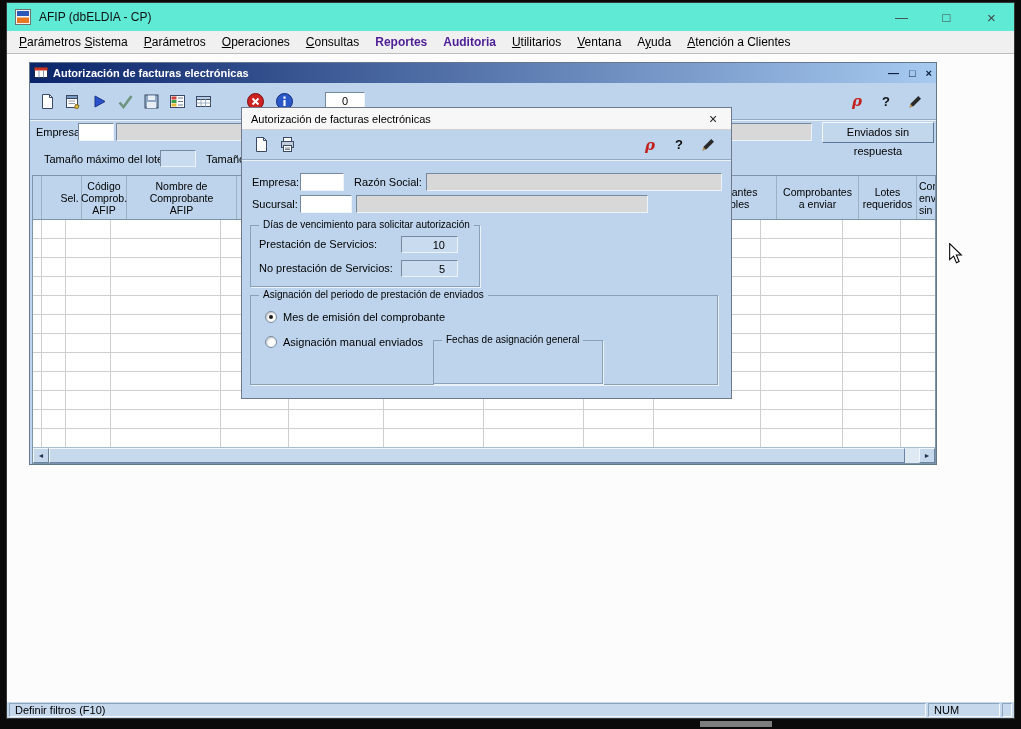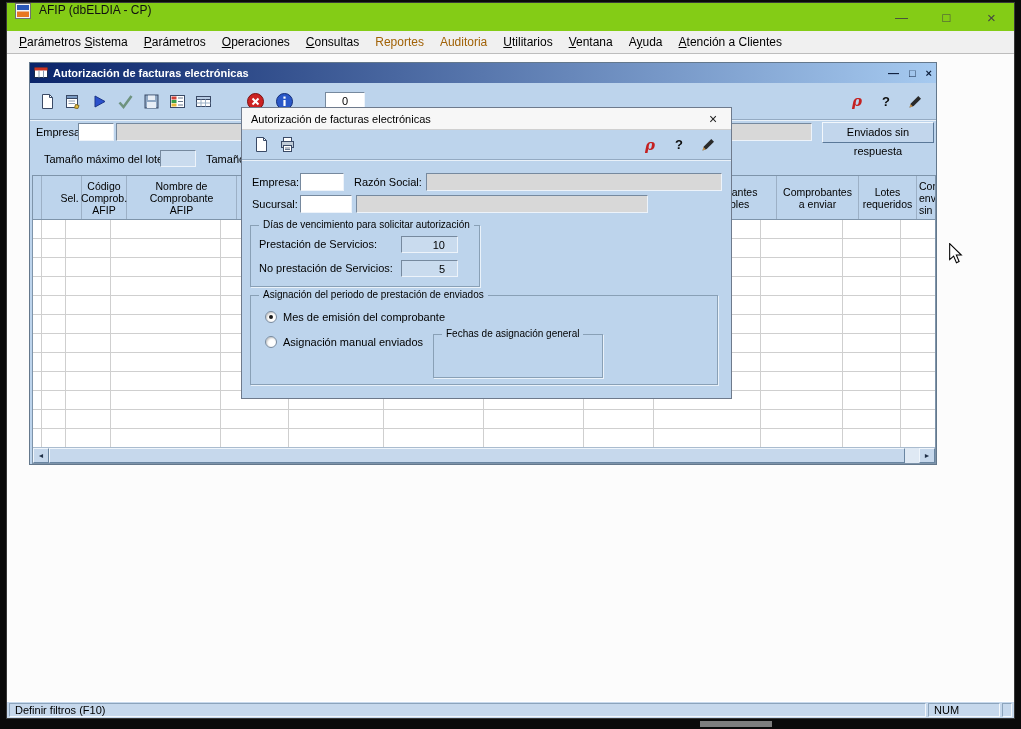--- a/index.html
+++ b/index.html
@@ -7,32 +7,32 @@
     width:1021px;height:729px;position:relative;overflow:hidden;
     background:#0a0a0a;
     font-family:"Liberation Sans", sans-serif;font-size:11px;color:#000;
     -webkit-font-smoothing:antialiased;
   }
   .app{
     position:absolute;left:6px;top:2px;width:1009px;height:717px;
     background:#f0f0f0;border:1px solid #383838;box-sizing:border-box;
   }
   
-  .titlebar{height:28px;display:flex;background:#84cc16;}
+  .titlebar{height:28px;display:flex;align-items:center;background:#5eead4;}
   .titlebar .app-icon{width:16px;height:16px;margin:0 8px 0 8px;flex:none;}
   .titlebar .title{font-size:12px;color:#111;}
   .win-controls{margin-left:auto;display:flex;height:100%;}
   .win-btn{width:45px;height:100%;display:flex;align-items:center;justify-content:center;
     color:#444;font-size:13px;}
   .win-btn.close{font-size:15px;}
   
   .menubar{height:22px;display:flex;align-items:center;background:#f0f0f0;
     border-bottom:1px solid #bdbdbd;padding-left:4px;font-size:12px;}
   .menu-item{padding:3px 8px;white-space:nowrap;}
-  .menu-item.disabled{color:#a16207;}
+  .menu-item.disabled{color:#4c1d95;font-weight:bold;}
   
   .mdi{position:relative;height:650px;background:#fcfcfc;overflow:hidden;}
   
   .child{
     position:absolute;left:22px;top:8px;width:908px;height:403px;
     background:#bdd4ec;border:1px solid #64788c;box-sizing:border-box;z-index:1;
   }
   .child-titlebar{
     position:absolute;left:0;top:0;right:0;height:20px;
     background:linear-gradient(to right,#0a246a,#a6caf0);
@@ -606,21 +606,21 @@
       <div class="groupbox" style="left:8px;top:187px;width:468px;height:90px;">
         <span class="group-title">Asignación del periodo de prestación de enviados</span>
         <div class="radio-row" style="left:14px;top:14px;">
           <span class="radio selected"></span>
           <span>Mes de emisión del comprobante</span>
         </div>
         <div class="radio-row" style="left:14px;top:39px;">
           <span class="radio"></span>
           <span>Asignación manual enviados</span>
         </div>
-        <div class="groupbox" style="left:182px;top:38px;width:170px;height:44px;">
+        <div class="groupbox" style="left:182px;top:44px;width:170px;height:44px;">
           <span class="group-title">Fechas de asignación general</span>
         </div>
       </div>
     </div>
   </div>
 
   <div class="statusbar">
     <div class="sb-panel sb-left">Definir filtros (F10)</div>
     <div class="sb-panel sb-num">NUM</div>
     <div class="sb-panel sb-end"></div>

